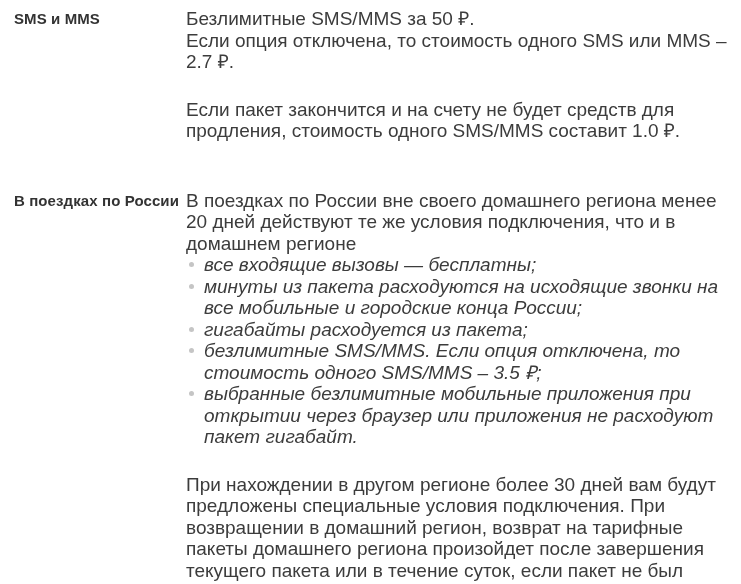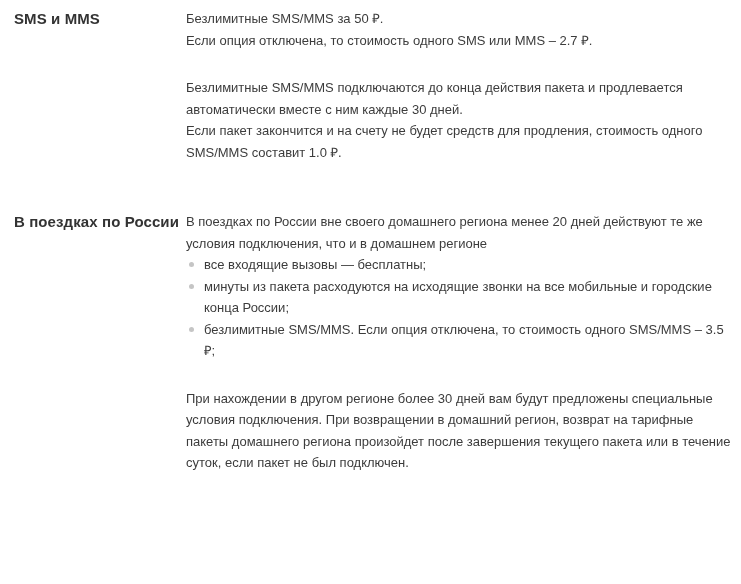--- a/index.html
+++ b/index.html
@@ -26,21 +26,21 @@
     flex: 0 0 172px;
     font-size: 15px;
     font-weight: 700;
     line-height: 21.5px;
     color: var(--label_color, #333333);
     letter-spacing: 0.1px;
   }
   .row-content {
     flex: 1 1 auto;
     max-width: 556px;
-    font-size: 13px;
+    font-size: 19px;
     line-height: 21.5px;
     color: var(--text_color, #3c3c3c);
   }
   .para { margin: 0; }
   .para-spaced { margin-top: 26px; }
   .section-travel { margin-top: 48px; }
   ul.bullets {
     list-style: none;
     margin: 0;
     padding: 0;
@@ -50,56 +50,63 @@
     align-items: flex-start;
   }
   .dot {
     flex: 0 0 5px;
     width: 5px;
     height: 5px;
     border-radius: 50%;
     background: var(--bullet_color, #c5c5c5);
     margin: 8px 10px 0 3px;
   }
-  .li-text { flex: 1 1 auto; }
+  .li-text { flex: 1 1 auto; font-style: italic; }
 </style>
 </head>
 <body>
 
 <div class="page">
 
   <section class="row">
     <div class="row-label">SMS и MMS</div>
     <div class="row-content">
       <div class="para">
         <div class="line">Безлимитные SMS/MMS за 50 ₽.</div>
         <div class="line">Если опция отключена, то стоимость одного SMS или MMS – 2.7 ₽.</div>
       </div>
       <div class="para para-spaced">
-        <div class="line">Безлимитные SMS/MMS подключаются до конца действия пакета и продлевается автоматически вместе с ним каждые 30 дней.</div>
         <div class="line">Если пакет закончится и на счету не будет средств для продления, стоимость одного SMS/MMS составит 1.0 ₽.</div>
       </div>
     </div>
   </section>
 
   <section class="row section-travel">
     <div class="row-label">В поездках по России</div>
     <div class="row-content">
       <div class="para">В поездках по России вне своего домашнего региона менее 20 дней действуют те же условия подключения, что и в домашнем регионе</div>
       <ul class="bullets">
         <li class="bullet-item">
           <span class="dot"></span>
           <span class="li-text">все входящие вызовы — бесплатны;</span>
         </li>
         <li class="bullet-item">
           <span class="dot"></span>
           <span class="li-text">минуты из пакета расходуются на исходящие звонки на все мобильные и городские конца России;</span>
         </li>
         <li class="bullet-item">
           <span class="dot"></span>
+          <span class="li-text">гигабайты расходуется из пакета;</span>
+        </li>
+        <li class="bullet-item">
+          <span class="dot"></span>
           <span class="li-text">безлимитные SMS/MMS. Если опция отключена, то стоимость одного SMS/MMS – 3.5 ₽;</span>
+        </li>
+        <li class="bullet-item">
+          <span class="dot"></span>
+          <span class="li-text">выбранные безлимитные мобильные приложения при открытии через браузер или приложения не расходуют пакет гигабайт.</span>
         </li>
       </ul>
       <div class="para para-spaced">При нахождении в другом регионе более 30 дней вам будут предложены специальные условия подключения. При возвращении в домашний регион, возврат на тарифные пакеты домашнего региона произойдет после завершения текущего пакета или в течение суток, если пакет не был подключен.</div>
     </div>
   </section>
 
 </div>
 
 </body></html>

